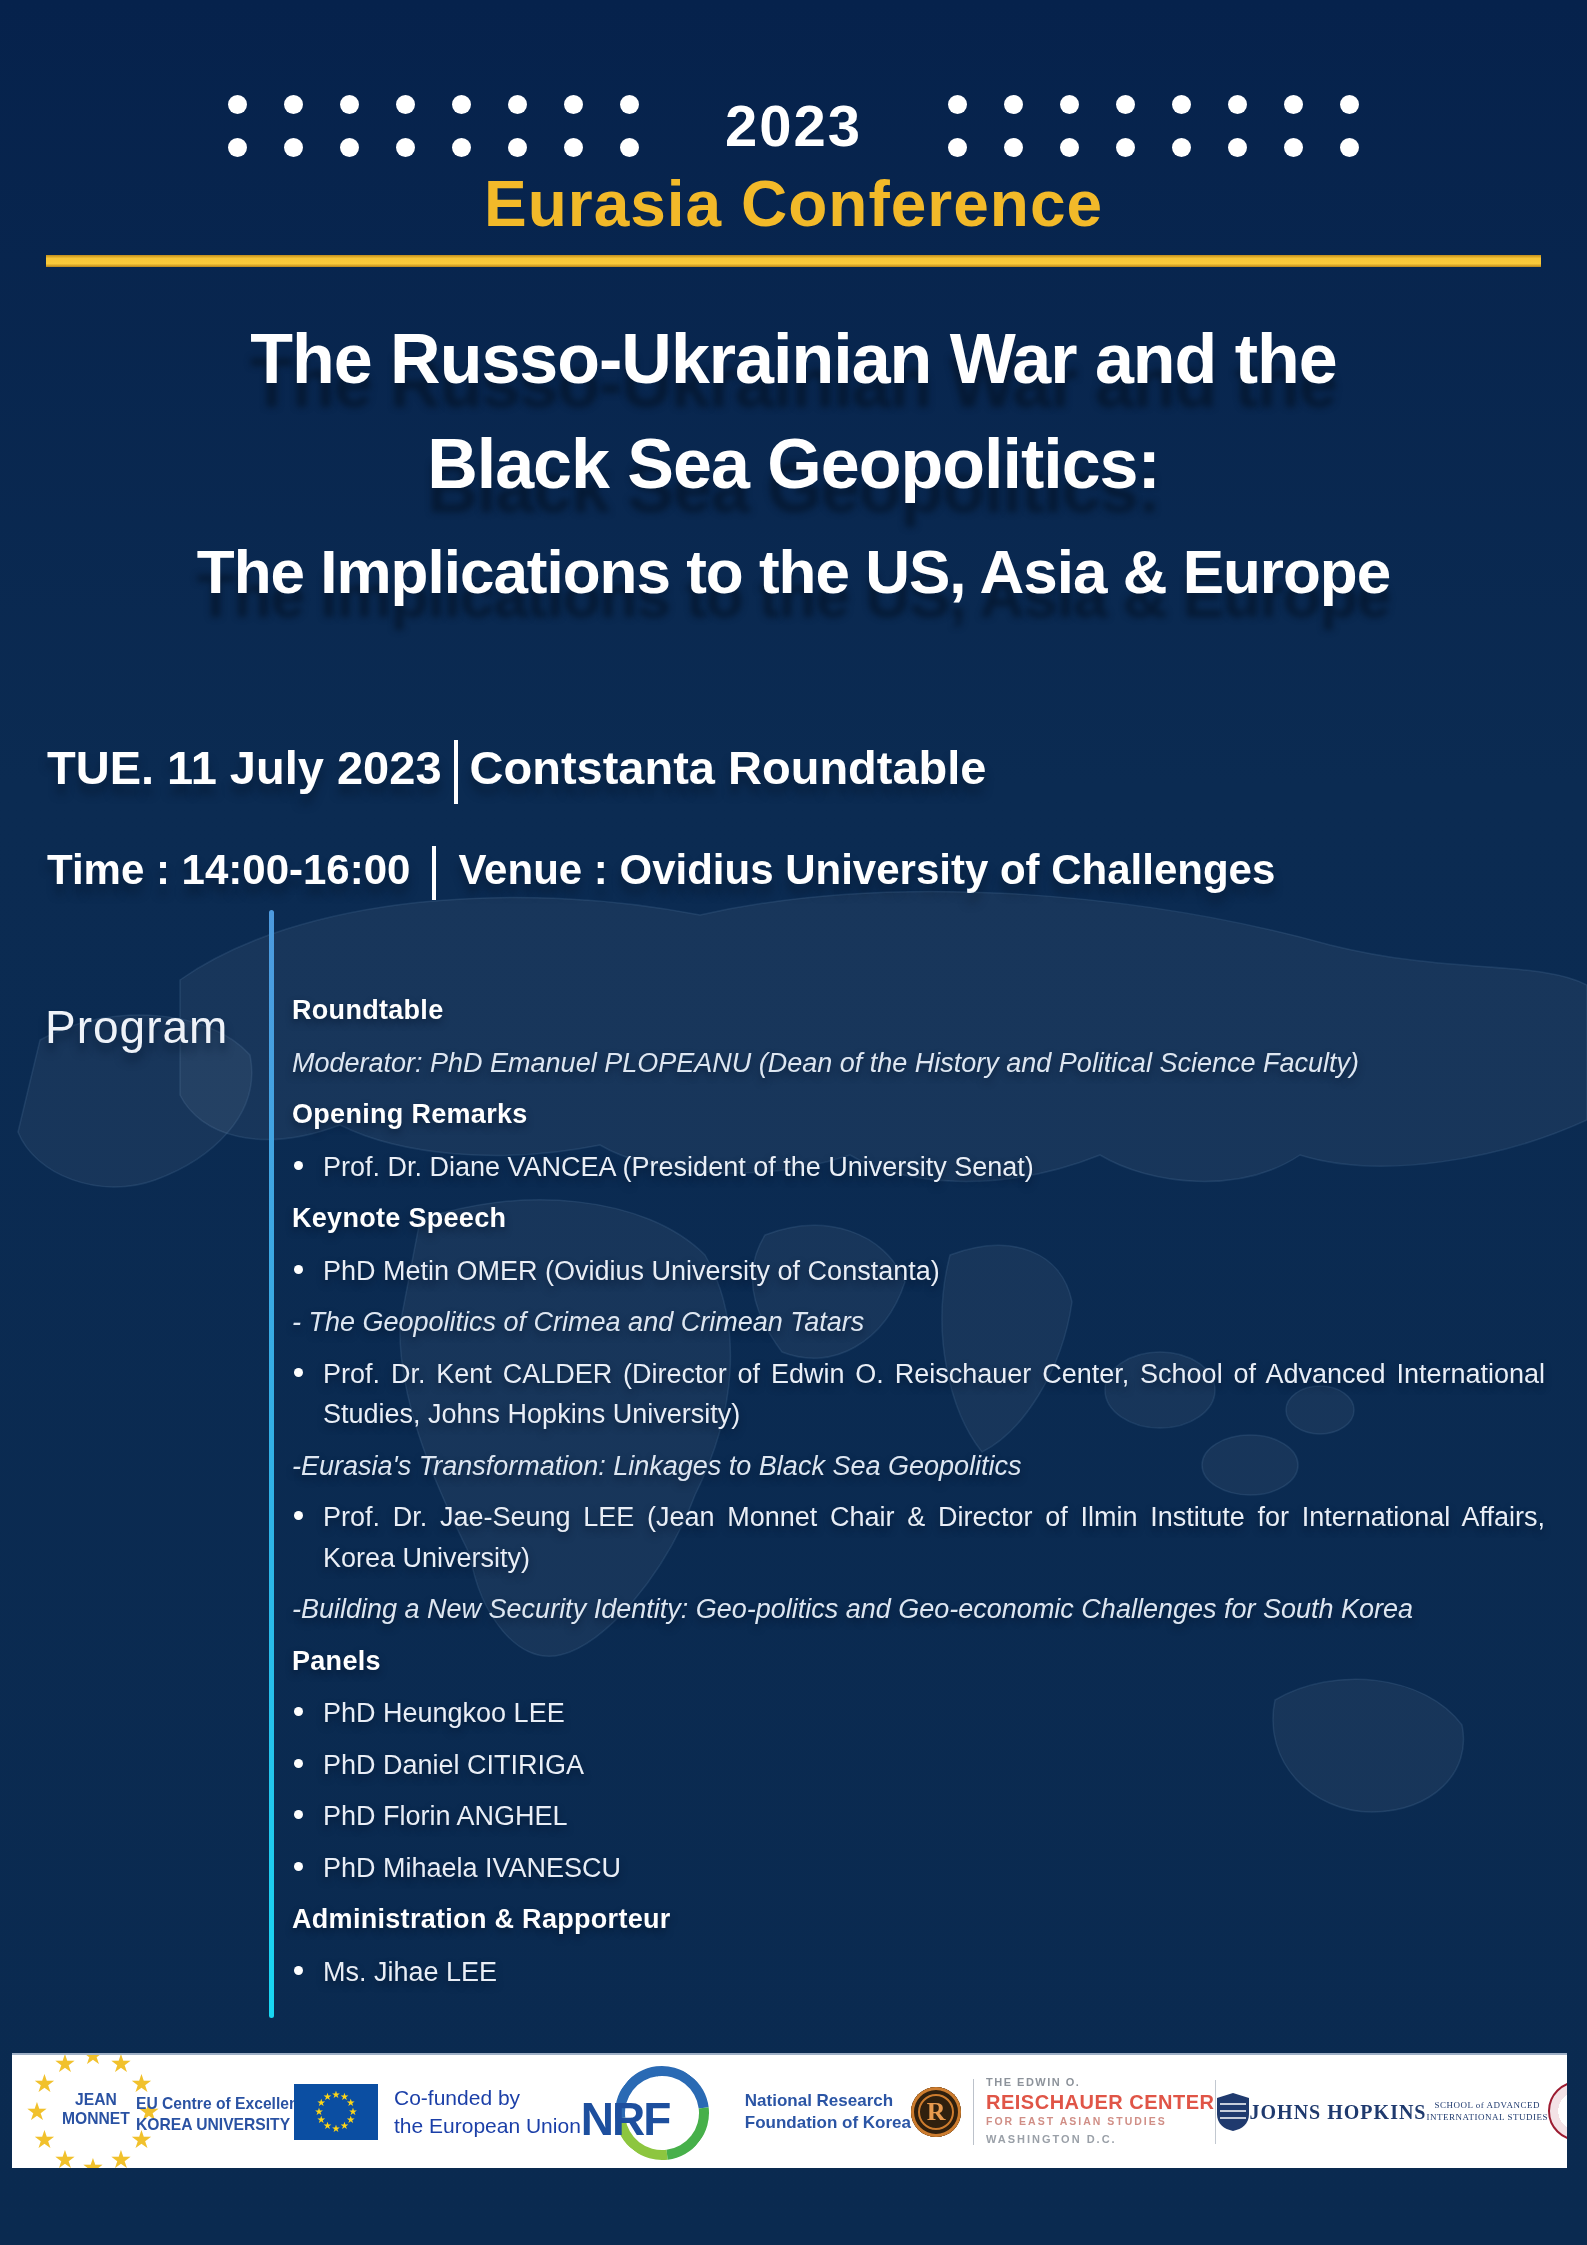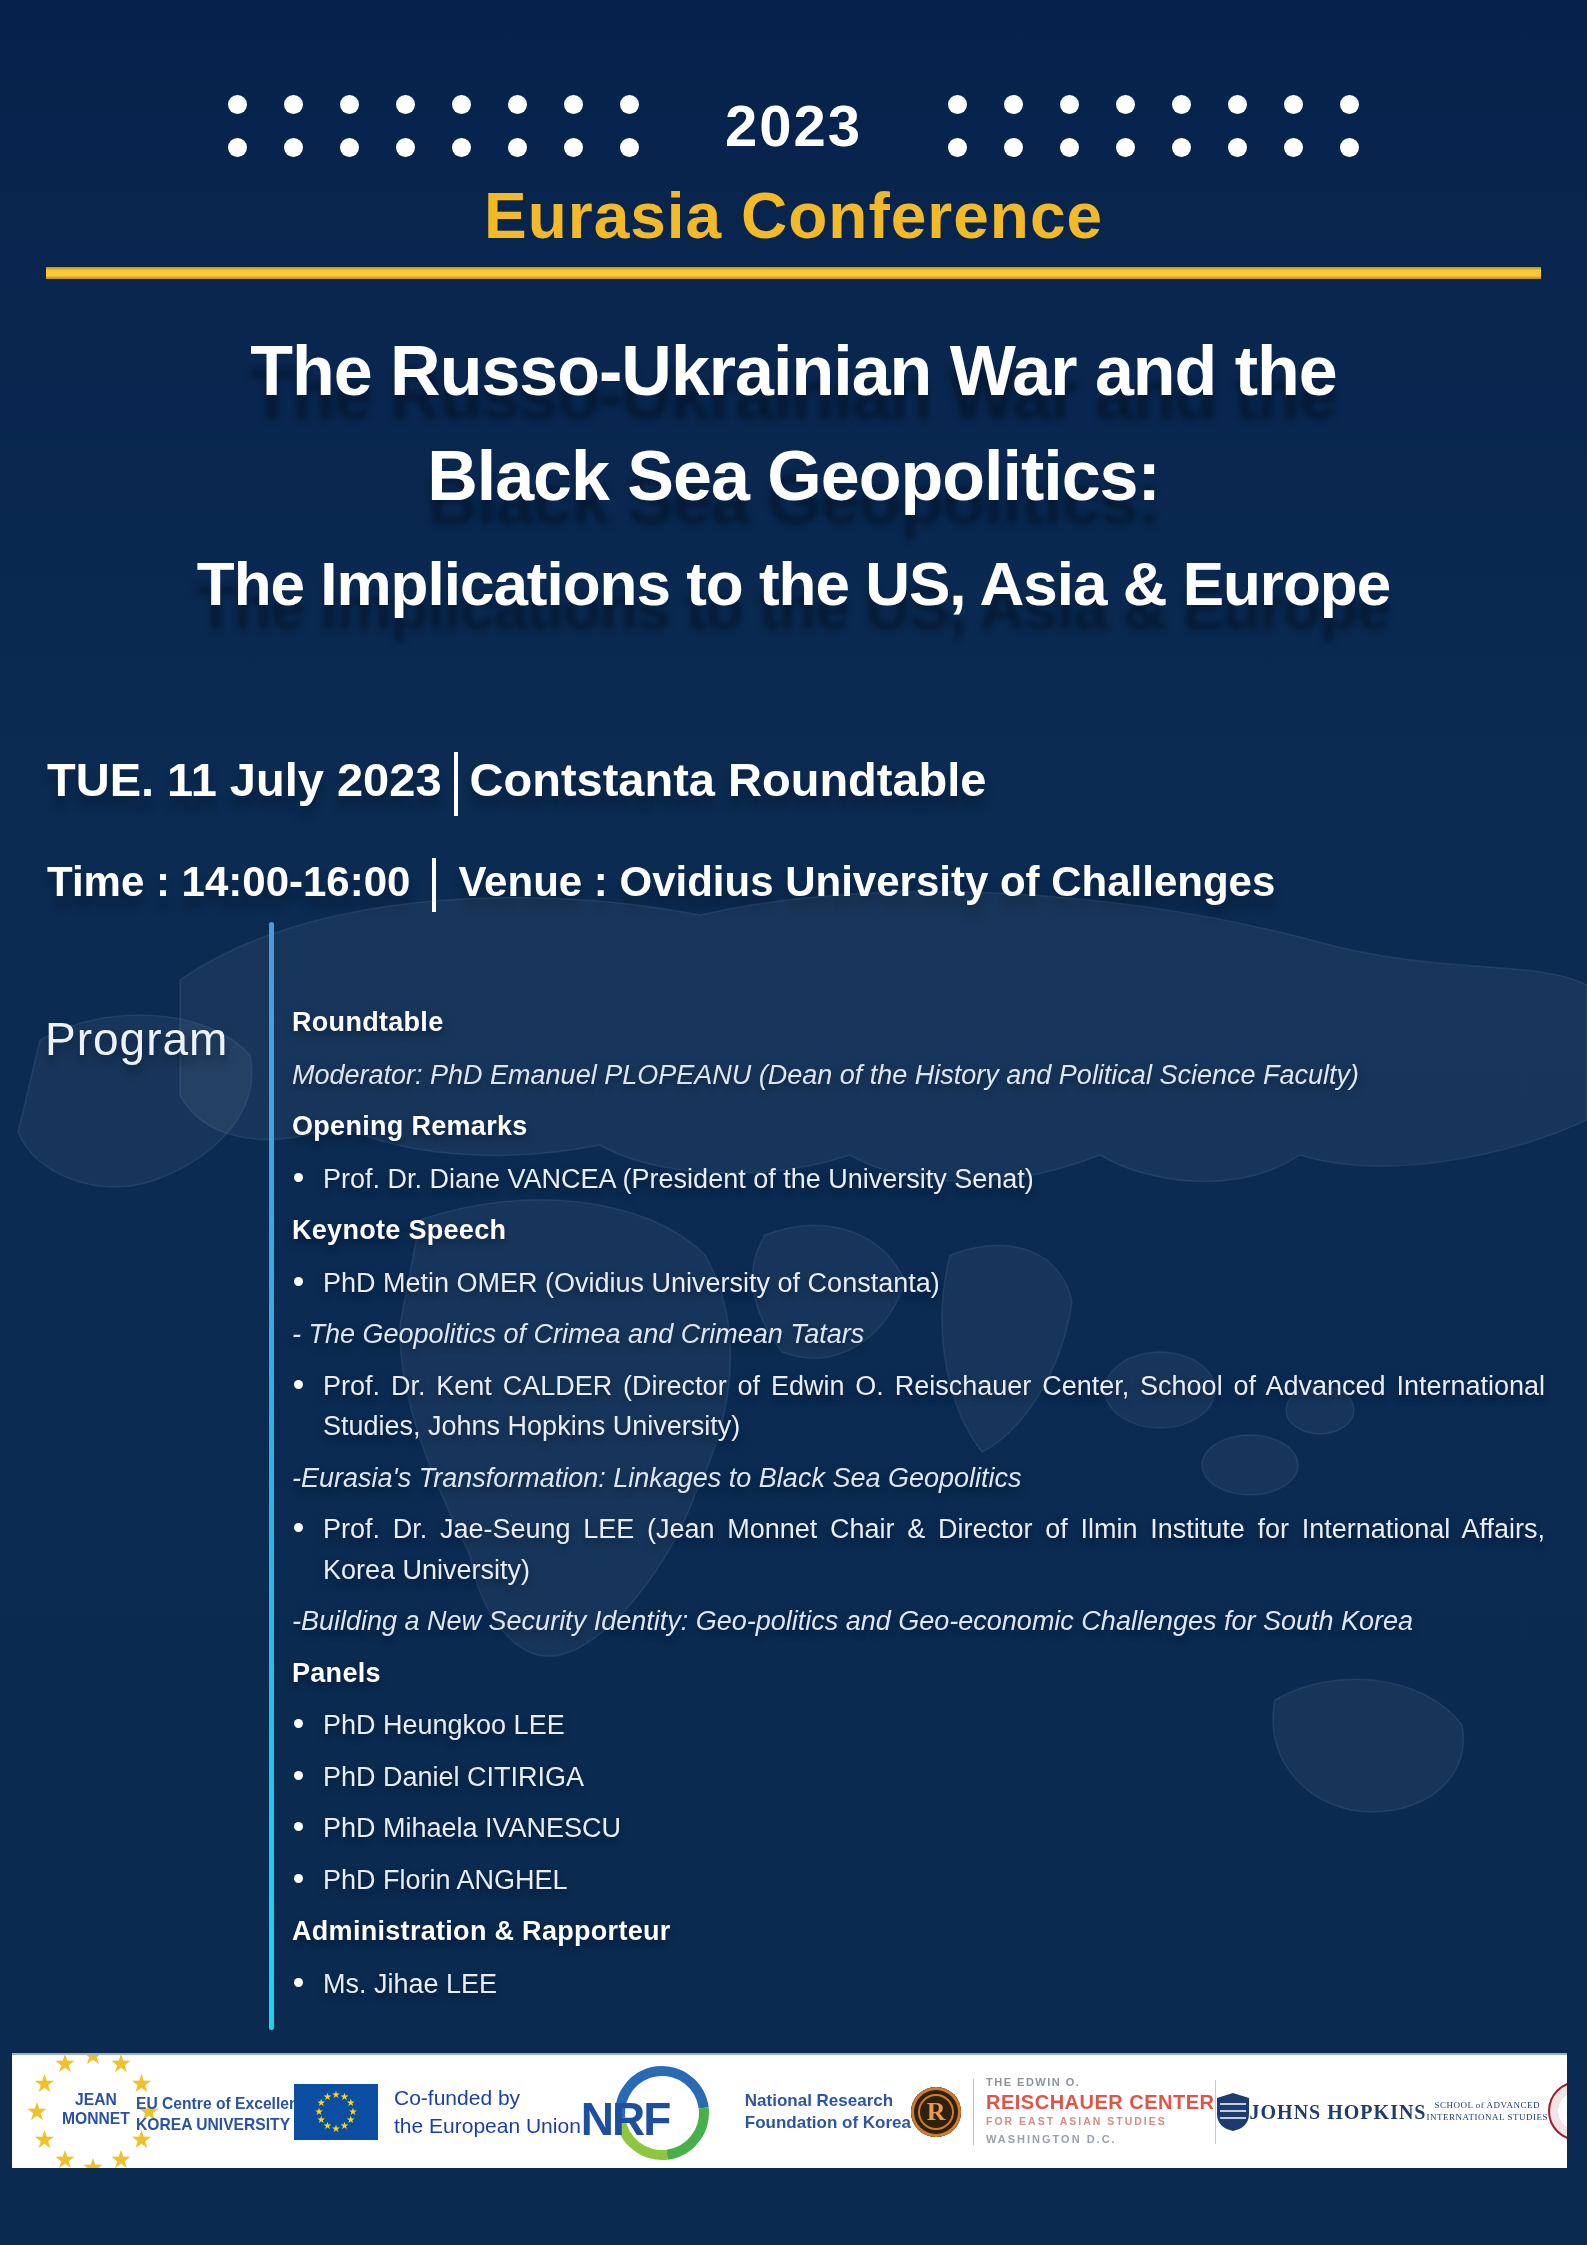--- a/index.html
+++ b/index.html
@@ -14,21 +14,21 @@
   }
   
   .map-bg{position:absolute;left:0;top:850px;width:1587px;height:1160px;pointer-events:none;}
 
   
   .hdr{position:relative;text-align:center;padding-top:92px;}
   .dots-wrap{display:flex;justify-content:center;align-items:center;gap:86px;}
   .dots{display:grid;grid-template-columns:repeat(8,19px);grid-auto-rows:19px;column-gap:37px;row-gap:24px;}
   .dot{width:19px;height:19px;border-radius:50%;background:#fff;}
   .year{font-size:58px;font-weight:800;color:#ffffff;letter-spacing:2px;text-align:center;}
-  .conf-name{margin-top:20px;font-size:64px;font-weight:800;color:var(--gold,#f2b929);letter-spacing:1px;text-align:center;}
+  .conf-name{margin-top:8px;font-size:64px;font-weight:800;color:var(--gold,#f2b929);letter-spacing:1px;text-align:center;}
   .gold-rule{margin:14px auto 0;width:1495px;height:12px;
     background:linear-gradient(180deg,#c08c1b 0%,#f7c637 28%,#f9ca3a 72%,#b9851a 100%);}
 
   
   .title{margin:40px 20px 0;text-align:center;color:#ffffff;font-weight:700;
     font-size:70px;line-height:1.5;letter-spacing:-1px;
     text-shadow:0 24px 6px rgba(5,23,48,0.85);}
   .title .subtitle{font-size:62px;font-weight:600;}
 
   
@@ -218,25 +218,25 @@
         <div class="p-bullet">
           <span class="b-dot"></span>
           <span class="b-text">PhD Heungkoo LEE</span>
         </div>
         <div class="p-bullet">
           <span class="b-dot"></span>
           <span class="b-text">PhD Daniel CITIRIGA</span>
         </div>
         <div class="p-bullet">
           <span class="b-dot"></span>
+          <span class="b-text">PhD Florin ANGHEL</span>
+        </div>
+        <div class="p-bullet">
+          <span class="b-dot"></span>
           <span class="b-text">PhD Mihaela IVANESCU</span>
-        </div>
-        <div class="p-bullet">
-          <span class="b-dot"></span>
-          <span class="b-text">PhD Florin ANGHEL</span>
         </div>
         <div class="p-head">Administration &amp; Rapporteur</div>
         <div class="p-bullet">
           <span class="b-dot"></span>
           <span class="b-text">Ms. Jihae LEE</span>
         </div>
       </div>
   </section>
 
   <footer class="footer">

